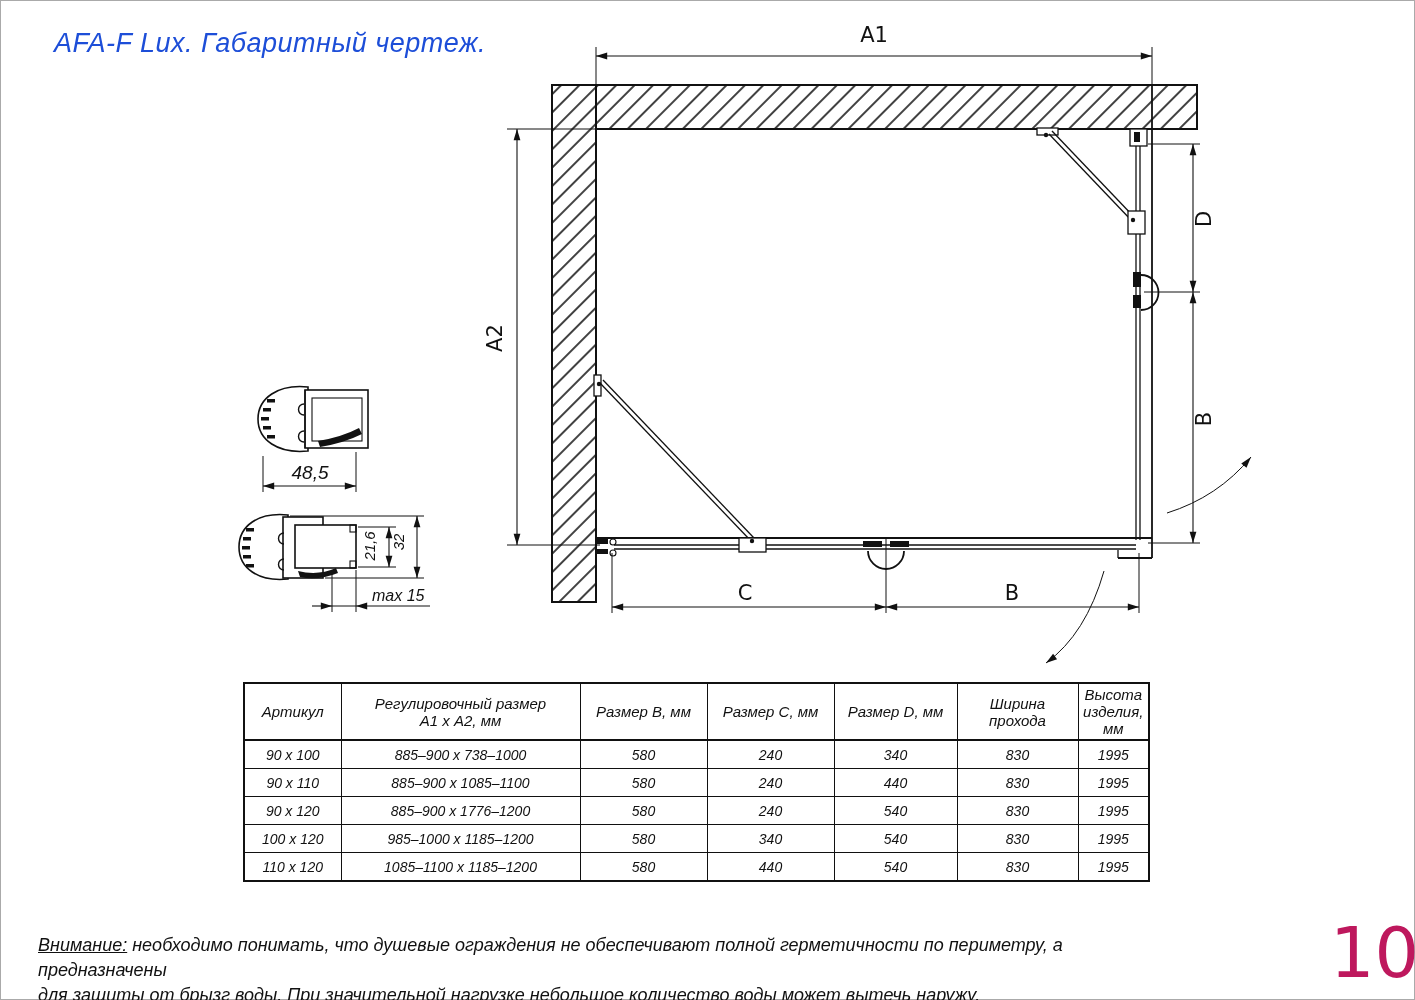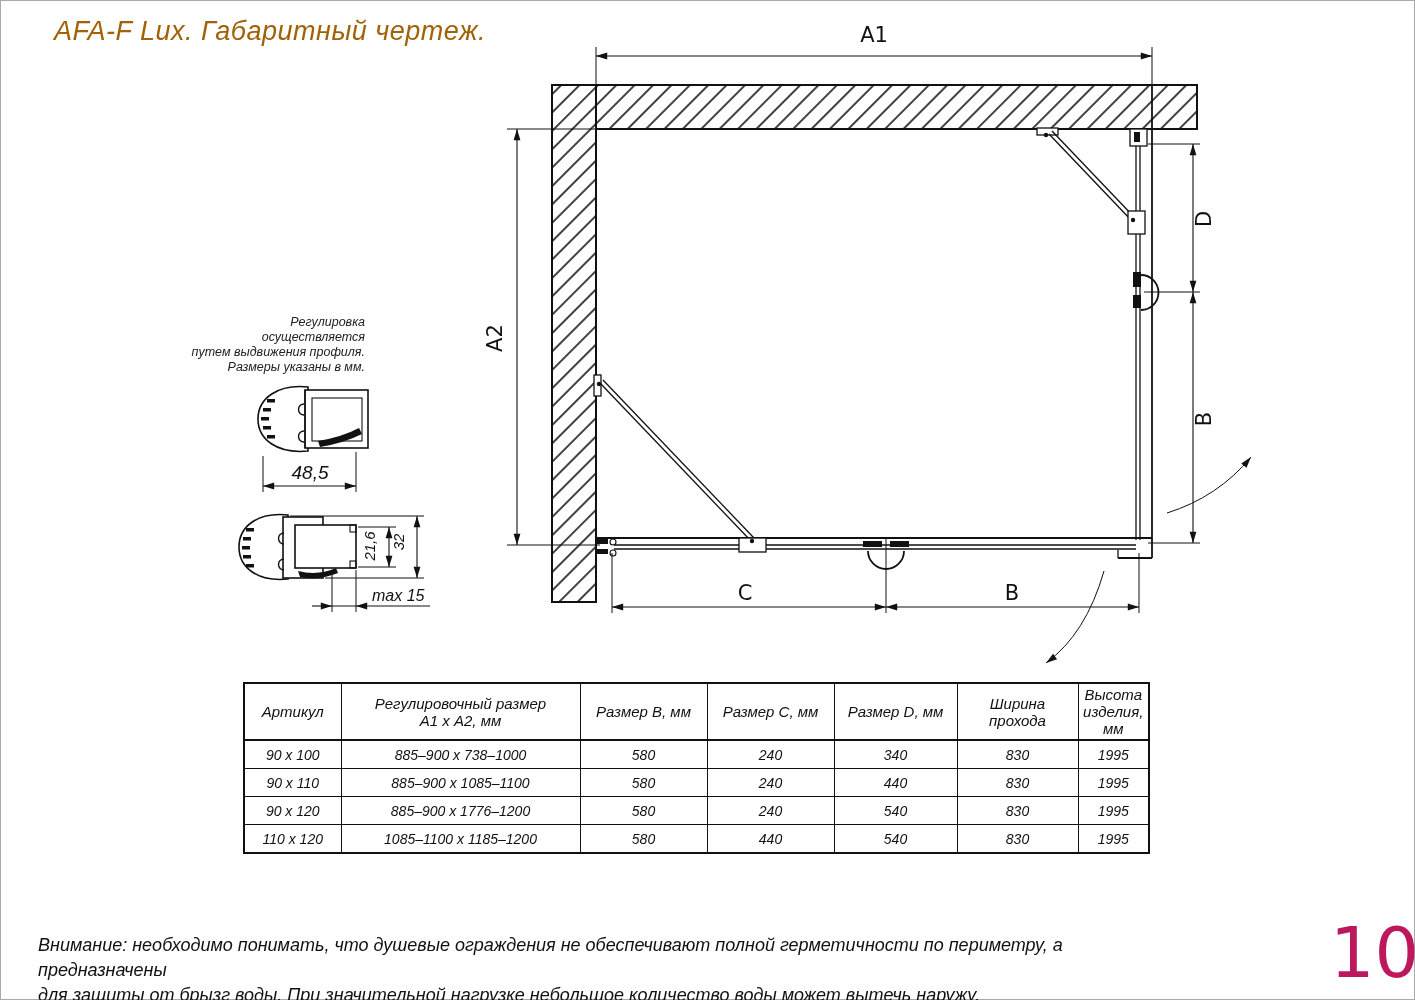--- a/index.html
+++ b/index.html
@@ -2,22 +2,22 @@
 <html><head>
 <meta charset="utf-8">
 <style>
   html,body{margin:0;padding:0;background:#e8e8e8;}
   .page{
     position:relative;width:1415px;height:1000px;background:#ffffff;
     margin:0 auto;overflow:hidden;box-shadow:inset 0 0 0 1px #aaa;
     font-family:"Liberation Sans", sans-serif;color:#111;
   }
   .title{
-    position:absolute;left:54px;top:16px;
-    font:italic 27px "Liberation Sans", sans-serif;letter-spacing:.5px;color:#a16207;
+    position:absolute;left:54px;top:28px;
+    font:italic 27px "Liberation Sans", sans-serif;letter-spacing:.5px;color:#1d4ed8;
   }
   .note{
     position:absolute;left:190px;top:315px;width:175px;text-align:right;
     font:italic 12.5px "Liberation Sans", sans-serif;line-height:15px;color:#222;
   }
   svg.drawing{position:absolute;left:0;top:0;}
   svg .wall{fill:url(#hatch);stroke:#111;stroke-width:2;}
   svg .dim{stroke:#111;stroke-width:1.1;fill:none;}
   svg .thin{stroke:#111;stroke-width:1;fill:none;}
   svg .thin2{stroke:#111;stroke-width:1.3;fill:none;}
@@ -41,38 +41,33 @@
   table.spec th, table.spec td{
     border:1px solid #111;text-align:center;vertical-align:middle;padding:0 2px;
     font-style:italic;color:#111;
   }
   table.spec th{font:italic 15px "Liberation Sans", sans-serif;height:55px;line-height:17px;font-weight:normal;border-bottom:2px solid #111;}
   table.spec td{font:italic 14px "Liberation Sans", sans-serif;height:27px;}
   .warning{
     position:absolute;left:38px;top:933px;width:1140px;
     font:italic 18px "Liberation Sans", sans-serif;line-height:25px;color:#111;
   }
-  .warning .u{text-align:right;}
+  .warning .u{text-decoration:underline;text-align:right;}
   .pagenum{
     position:absolute;left:1330px;top:912px;width:80px;text-align:center;
     font:400 70px "DejaVu Sans", sans-serif;color:#be185d;
   }
 </style>
 </head>
 <body>
 
 <div class="page">
 
   <div class="title">AFA-F Lux. Габаритный чертеж.</div>
 
-  <div class="note">
-    <div>Регулировка осуществляется</div>
-    <div>путем выдвижения профиля.</div>
-    <div>Размеры указаны в мм.</div>
-  </div>
 
   <svg class="drawing" width="1415" height="1000" viewBox="0 0 1415 1000" xmlns="http://www.w3.org/2000/svg">
     <defs>
       <pattern id="hatch" width="13" height="13" patternUnits="userSpaceOnUse" patternTransform="rotate(45)">
         <rect width="13" height="13" fill="#ffffff"></rect>
         <line x1="2" y1="0" x2="2" y2="13" stroke="#111" stroke-width="1.6"></line>
       </pattern>
       <marker id="arr" markerUnits="userSpaceOnUse" markerWidth="13" markerHeight="10" refX="12" refY="5" orient="auto-start-reverse">
         <path d="M0.8,1.6 L12,5 L0.8,8.4 Z" fill="#111"></path>
       </marker>
@@ -287,20 +282,29 @@
       <tr>
         <td>90 х 120</td>
         <td>885–900 х 1776–1200</td>
         <td>580</td>
         <td>240</td>
         <td>540</td>
         <td>830</td>
         <td>1995</td>
       </tr>
       <tr>
+        <td>100 х 120</td>
+        <td>985–1000 х 1185–1200</td>
+        <td>580</td>
+        <td>340</td>
+        <td>540</td>
+        <td>830</td>
+        <td>1995</td>
+      </tr>
+      <tr>
         <td>110 х 120</td>
         <td>1085–1100 х 1185–1200</td>
         <td>580</td>
         <td>440</td>
         <td>540</td>
         <td>830</td>
         <td>1995</td>
       </tr>
     </tbody>
   </table>

